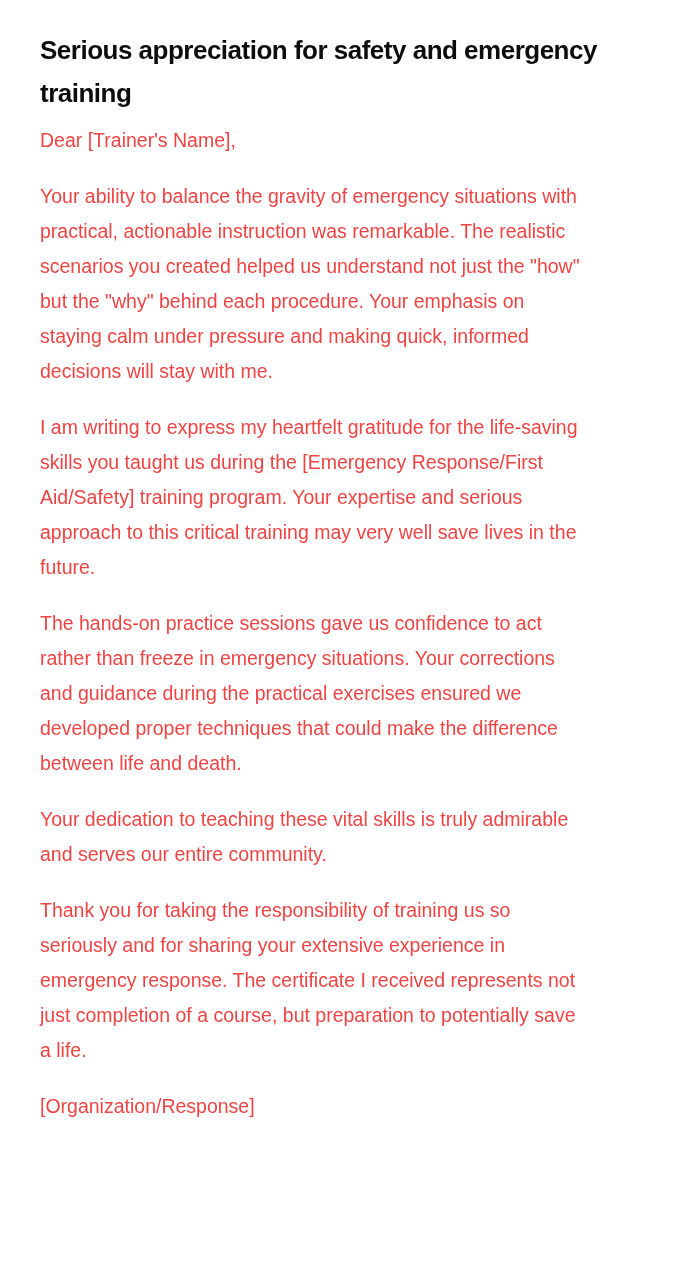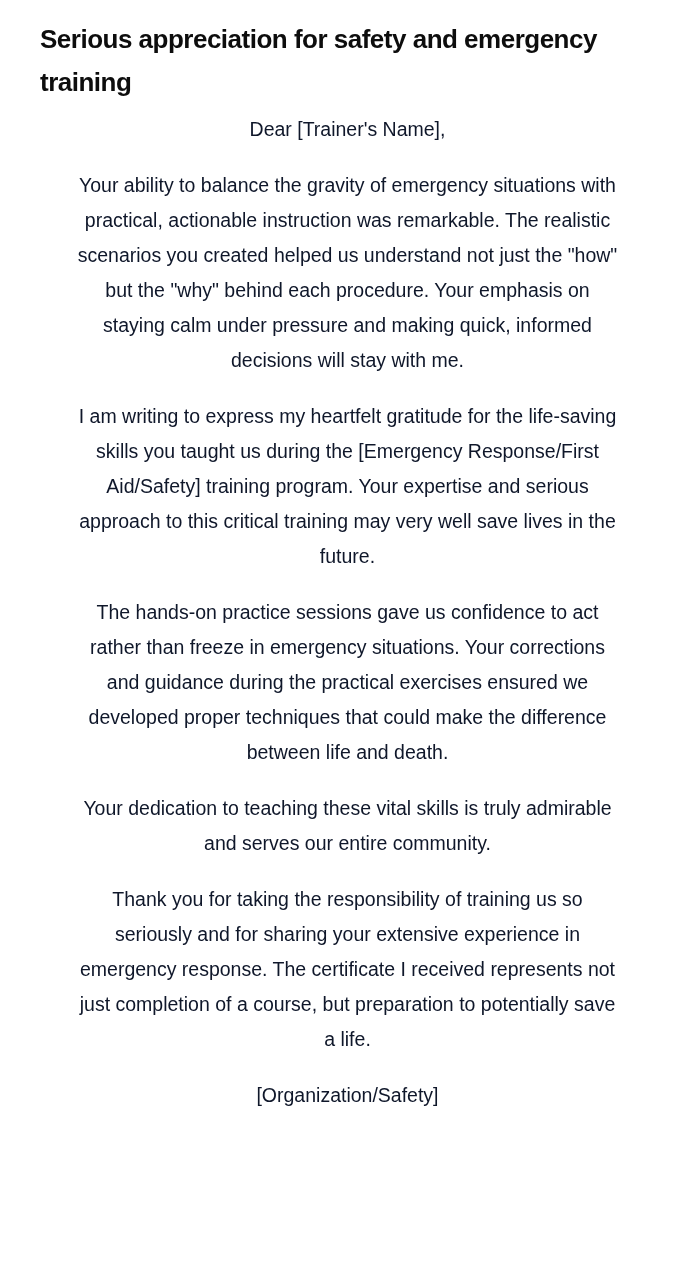--- a/index.html
+++ b/index.html
@@ -12,38 +12,38 @@
     width: 700px;
     height: 1268px;
     box-sizing: border-box;
     background: #ffffff;
     overflow: hidden;
   }
   .doc {
     box-sizing: border-box;
     padding: 18px 45px 0 40px;
     font-family: "Liberation Sans", "DejaVu Sans", sans-serif;
+    margin-top: 11px;
   }
   .doc h1 {
     margin: 0 0 8px 0;
     font-size: 26px;
     line-height: 43px;
     font-weight: 700;
     letter-spacing: -0.5px;
     color: #0d0d0d;
     white-space: pre-line;
   }
   .doc p {
     margin: 0 0 21px 0;
     font-size: 19.5px;
     line-height: 35px;
     font-weight: 400;
-    color: #0f172a;
+    color: #ef4444;
     white-space: pre-line;
-    text-align: center;
   }
 </style>
 </head>
 <body>
 
 <div class="page">
   <div class="doc">
     <h1>Serious appreciation for safety and emergency
 training</h1>
 
@@ -72,15 +72,15 @@
 and serves our entire community.</p>
 
     <p>Thank you for taking the responsibility of training us so
 seriously and for sharing your extensive experience in
 emergency response. The certificate I received represents not
 just completion of a course, but preparation to potentially save
 a life.</p>
 
 
 
-    <p>[Organization/Safety]</p>
+    <p>[Organization/Response]</p>
   </div>
 </div>
 
 </body></html>

